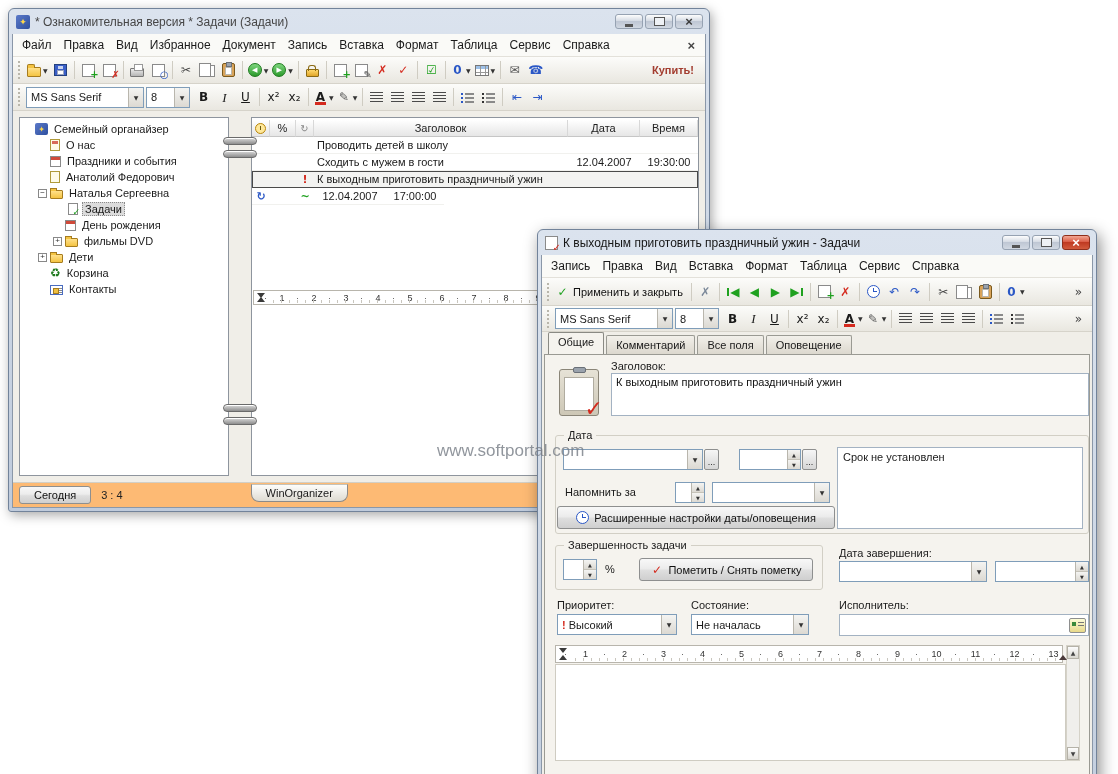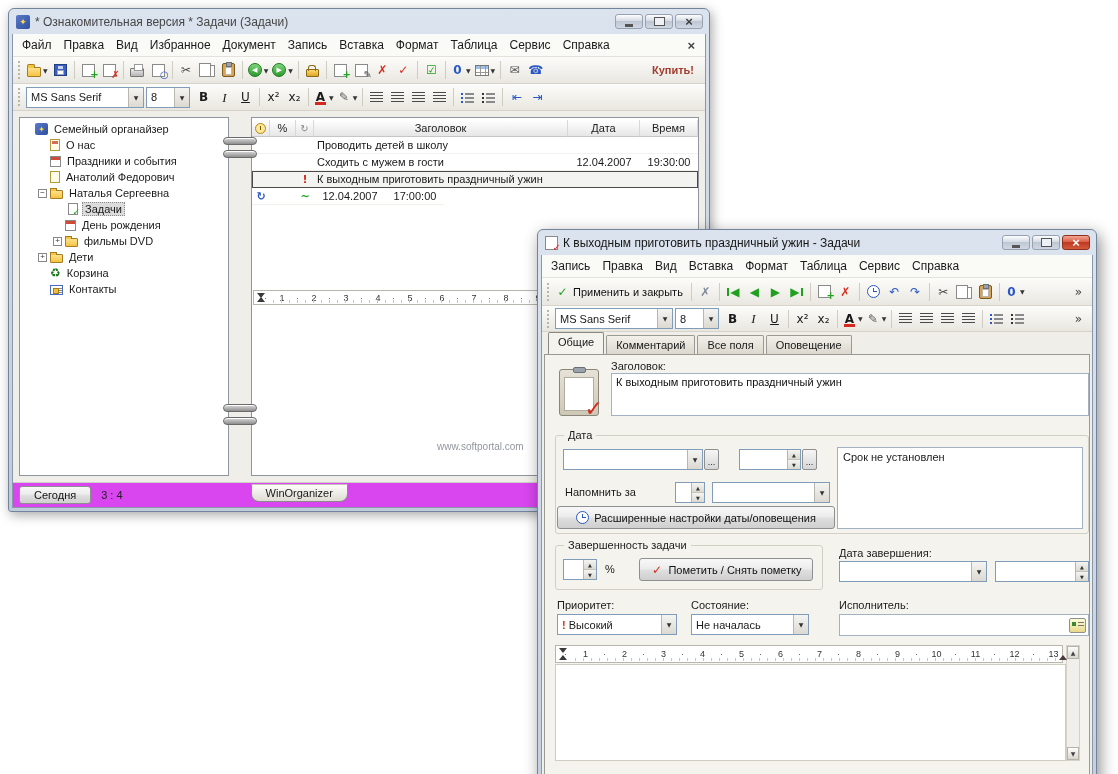--- a/index.html
+++ b/index.html
@@ -145,21 +145,21 @@
 .main-ruler{height:15px;margin:0 1px}
 .r-cells{display:flex;align-items:center;height:100%}
 .r-cell{position:relative;text-align:center}
 .r-cell::before{content:"·";position:absolute;left:-2px;top:0;color:#555}
 .r-cell.m{width:32px}.r-cell.d{width:39px}
 .mark-top{position:absolute;left:3px;top:2px;width:0;height:0;border-left:4px solid transparent;border-right:4px solid transparent;border-top:5px solid #3a3a3a;z-index:2}
 .mark-bot{position:absolute;left:3px;bottom:2px;width:0;height:0;border-left:4px solid transparent;border-right:4px solid transparent;border-bottom:5px solid #3a3a3a;z-index:2}
 .mark-right{position:absolute;bottom:2px;width:0;height:0;border-left:4px solid transparent;border-right:4px solid transparent;border-bottom:5px solid #4a3a3a;z-index:2}
 .editor-area{height:170px;background:#fff;flex:none}
 
-.statusbar{height:25px;background:#d946ef;border-top:1px solid #d2cfc6;display:flex;align-items:center;padding:0 6px;gap:10px;flex:none}
+.statusbar{height:25px;background:#fdba74;border-top:1px solid #d2cfc6;display:flex;align-items:center;padding:0 6px;gap:10px;flex:none}
 .today-btn{padding:2px 14px;font-size:11px}
 .status-count{color:#222}
 .nb-tab{margin-left:118px;border:1px solid #8a8a8a;border-top-color:#c5c2b8;border-radius:0 0 8px 8px;background:linear-gradient(#fdfdfb,#dedbd2);padding:2px 14px;position:relative;top:-2px}
 
 
 #dialog-win{left:537px;top:229px;width:560px;height:689px;z-index:20;box-shadow:3px 5px 16px rgba(0,0,0,.45)}
 .dtb1{height:28px}.dtb2{height:26px}
 .tabstrip{height:22px;display:flex;align-items:flex-end;padding:0 0 0 6px;flex:none}
 .tab{padding:3px 9px 2px;border:1px solid #9a9a93;border-bottom:none;border-radius:2px 2px 0 0;background:linear-gradient(#f2f0ea,#dcd8ce);margin-right:2px;height:19px;white-space:nowrap}
 .tab.active{background:#f5f3ee;height:22px;position:relative;z-index:2;border-color:#8a8a84}
@@ -176,21 +176,21 @@
 .vscroll{position:absolute;width:14px;background:#f0efec;border:1px solid #d5d2c8;display:flex;flex-direction:column;justify-content:space-between}
 .sb-btn{height:13px;background:linear-gradient(#fdfdfd,#d8d6cf);border:1px solid #b5b2a8;display:flex;align-items:center;justify-content:center}
 .sb-btn::before{font-family:"DejaVu Sans",sans-serif;font-size:6px;color:#444}
 .sb-up::before{content:"▲"}.sb-dn::before{content:"▼"}
 .editor-box{position:absolute;background:#fff;border:1px solid #cfccc2}
 
 
 .watermark{position:absolute;left:437px;top:440px;z-index:50;pointer-events:none;text-align:center;color:rgba(118,124,132,.55)}
 .wm-row{display:flex;align-items:center;gap:3px;font-size:33px;font-weight:bold;letter-spacing:1px;text-shadow:1px 1px 0 rgba(255,255,255,.65)}
 .wm-globe{font-size:28px;font-family:"DejaVu Sans",sans-serif;line-height:1}
-.wm-url{font-size:10px;color:rgba(118,124,132,.8);margin-top:1px}
+.wm-url{font-size:17px;color:rgba(118,124,132,.8);margin-top:1px}
 </style>
 </head>
 <body>
 
 <div id="stage">
 
   <div class="window" id="main-win">
     <div class="titlebar">
       <span class="sm-org"></span>
       <span class="title">* Ознакомительная версия * Задачи (Задачи)</span>

